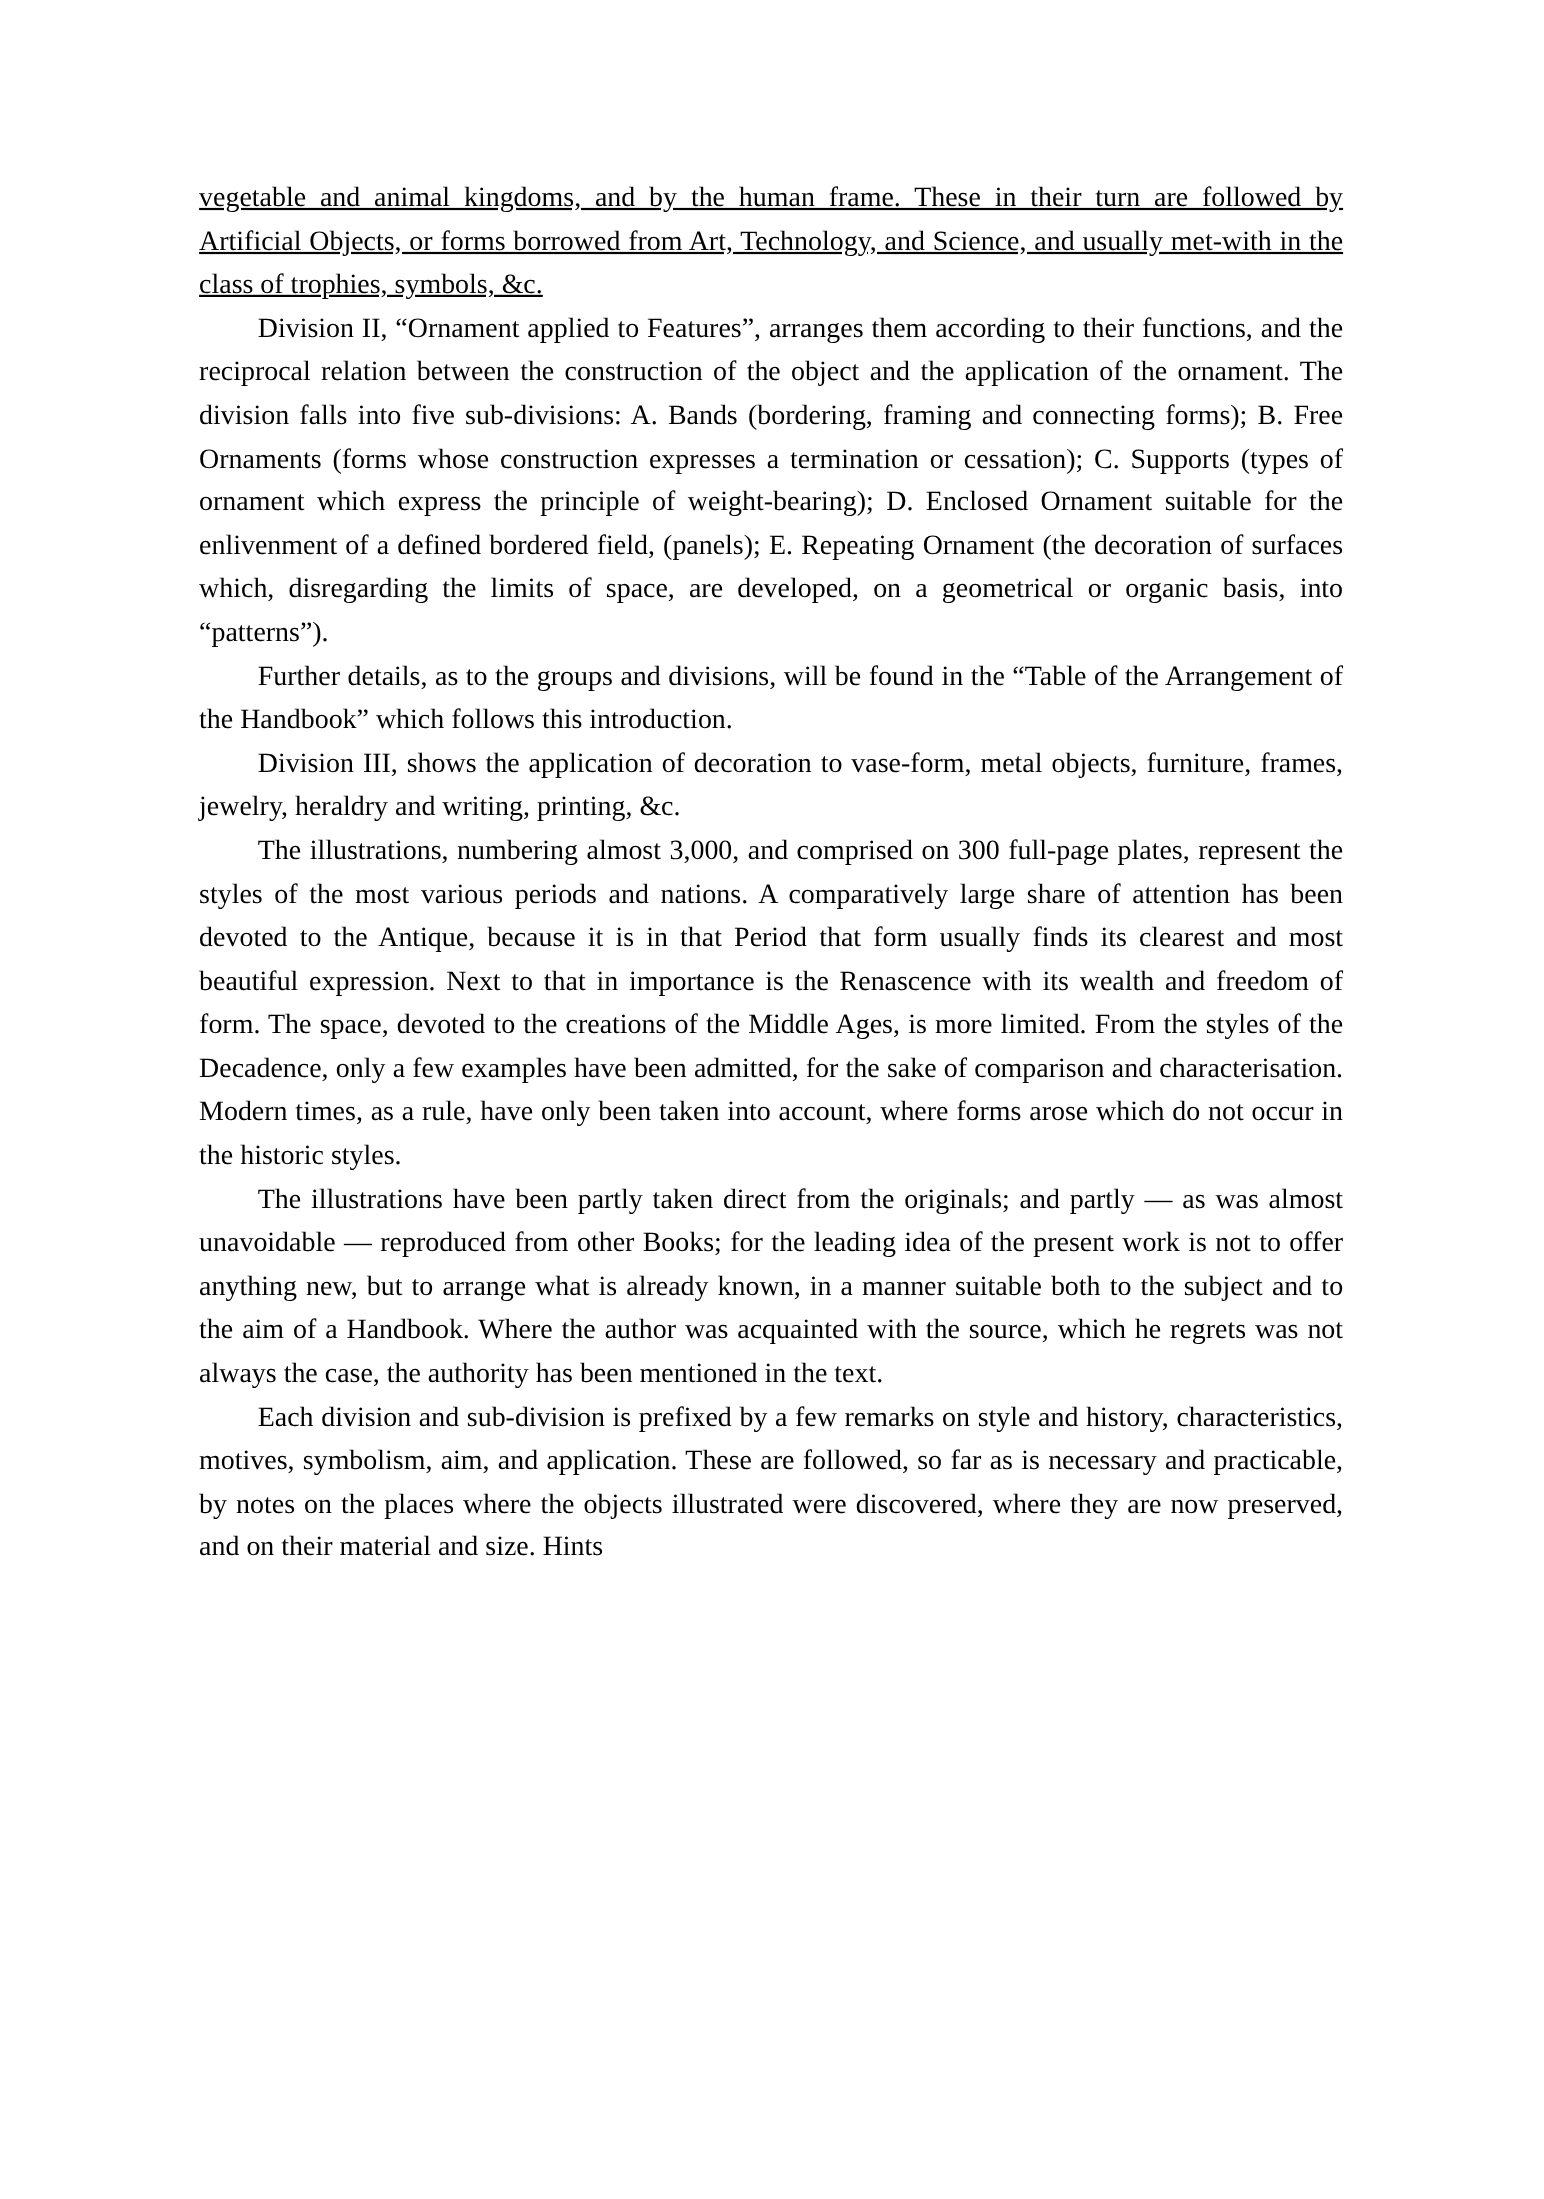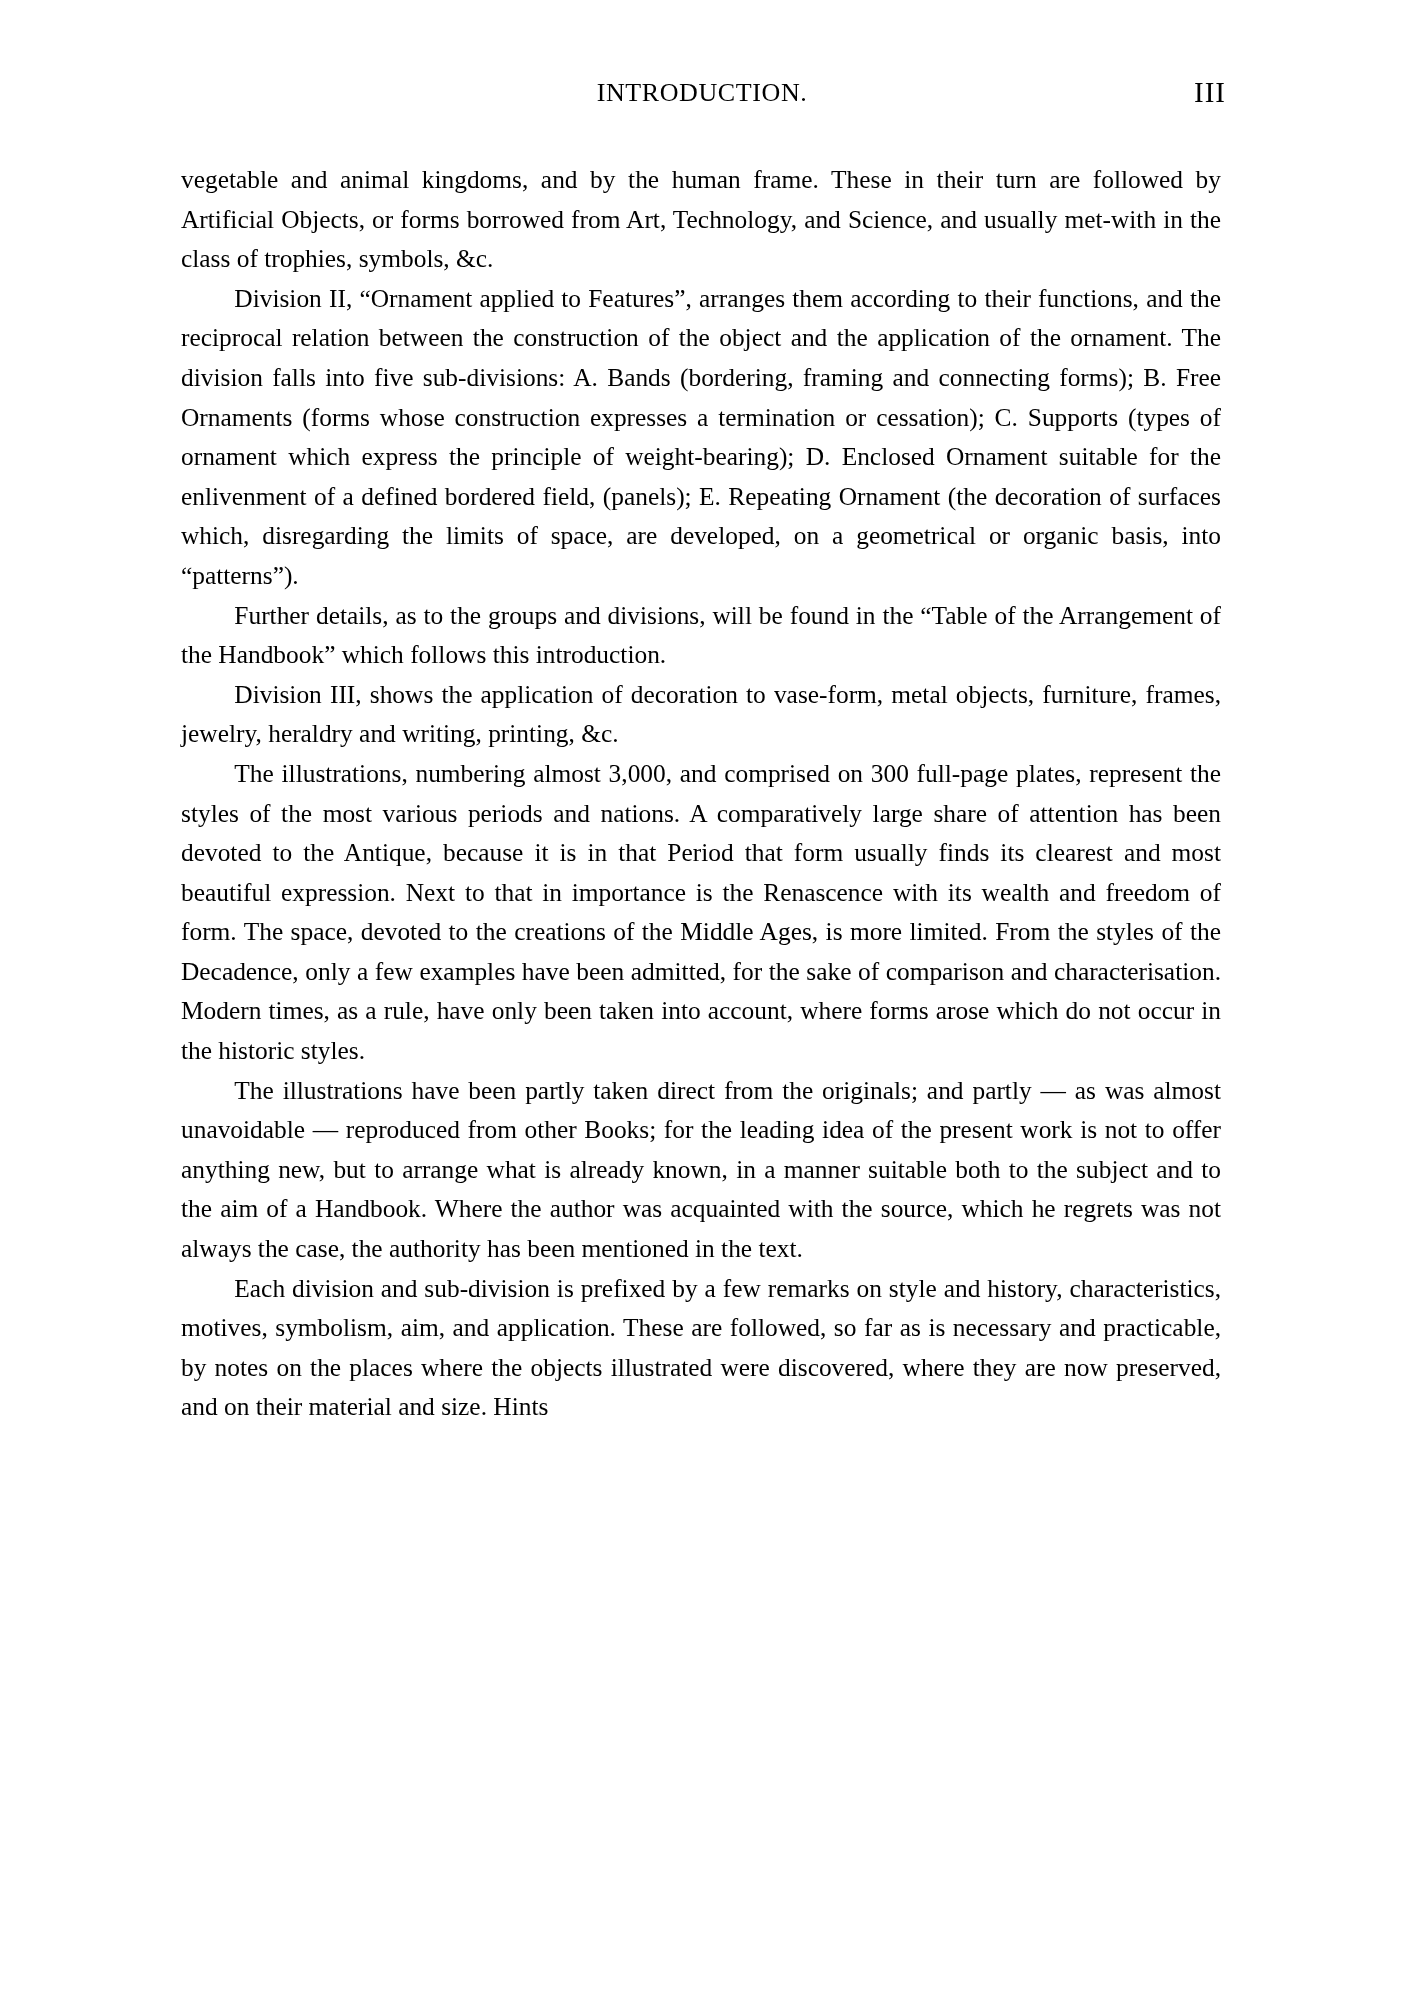--- a/index.html
+++ b/index.html
@@ -54,31 +54,28 @@
     line-height: 39.6px;
     text-align: justify;
     text-justify: inter-word;
   }
   .body-text p {
     margin: 0;
     text-indent: 2.1em;
   }
   .body-text p.first {
     text-indent: 0;
+    text-decoration: underline;
   }
 </style>
 </head>
 <body>
 
 <div class="page">
 
-  <div class="header">
-    <div class="header-title">INTRODUCTION.</div>
-    <div class="header-folio">III</div>
-  </div>
 
   <div class="body-text">
     <p class="first">vegetable and animal kingdoms, and by the human frame. These in their turn are followed by Artificial Objects, or forms borrowed from Art, Technology, and Science, and usually met-with in the class of trophies, symbols, &amp;c.</p>
     <p>Division II, “Ornament applied to Features”, arranges them according to their functions, and the reciprocal relation between the construction of the object and the application of the ornament. The division falls into five sub-divisions: A. Bands (bordering, framing and connecting forms); B. Free Ornaments (forms whose construction expresses a termination or cessation); C. Supports (types of ornament which express the principle of weight-bearing); D. Enclosed Ornament suitable for the enlivenment of a defined bordered field, (panels); E. Repeating Ornament (the decoration of surfaces which, disregarding the limits of space, are developed, on a geometrical or organic basis, into “patterns”).</p>
     <p>Further details, as to the groups and divisions, will be found in the “Table of the Arrangement of the Handbook” which follows this introduction.</p>
     <p>Division III, shows the application of decoration to vase-form, metal objects, furniture, frames, jewelry, heraldry and writing, printing, &amp;c.</p>
     <p>The illustrations, numbering almost 3,000, and comprised on 300 full-page plates, represent the styles of the most various periods and nations. A comparatively large share of attention has been devoted to the Antique, because it is in that Period that form usually finds its clearest and most beautiful expression. Next to that in importance is the Renascence with its wealth and freedom of form. The space, devoted to the creations of the Middle Ages, is more limited. From the styles of the Decadence, only a few examples have been admitted, for the sake of comparison and characterisation. Modern times, as a rule, have only been taken into account, where forms arose which do not occur in the historic styles.</p>
     <p>The illustrations have been partly taken direct from the originals; and partly — as was almost unavoidable — reproduced from other Books; for the leading idea of the present work is not to offer anything new, but to arrange what is already known, in a manner suitable both to the subject and to the aim of a Handbook. Where the author was acquainted with the source, which he regrets was not always the case, the authority has been mentioned in the text.</p>
     <p>Each division and sub-division is prefixed by a few remarks on style and history, characteristics, motives, symbolism, aim, and application. These are followed, so far as is necessary and practicable, by notes on the places where the objects illustrated were discovered, where they are now preserved, and on their material and size. Hints</p>
   </div>

